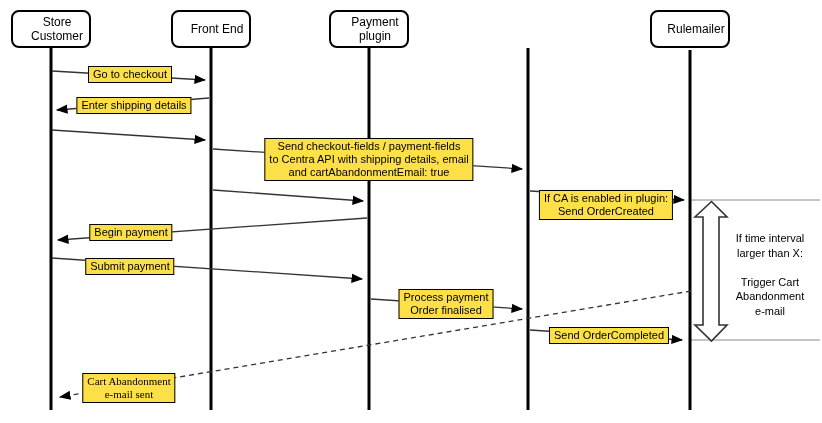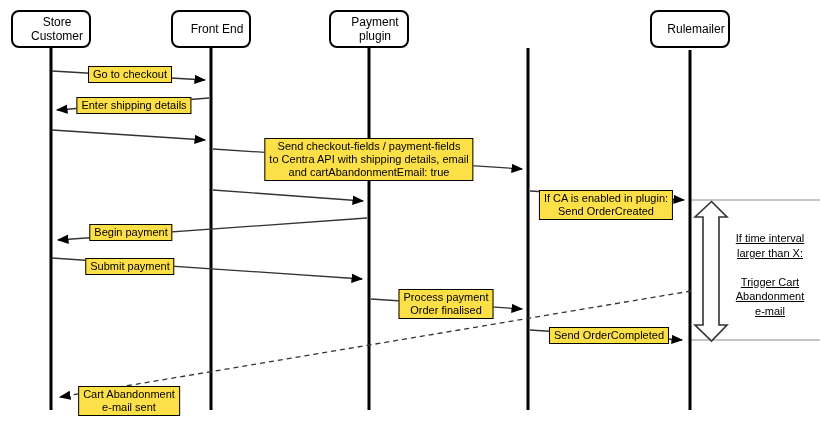--- a/index.html
+++ b/index.html
@@ -15,21 +15,21 @@
     font-size:12px;line-height:14px;white-space:pre-line;z-index:3;padding-left:12px;
   }
   .msg-label{
     position:absolute;transform:translateX(-50%);
     background:#fde047;border:1px solid #000;
     padding:1px 4px;font-size:11px;line-height:13px;
     text-align:center;white-space:pre-line;z-index:2;
   }
   .note{
     position:absolute;transform:translateX(-50%);
-    font-size:11px;line-height:14.5px;text-align:center;white-space:pre-line;z-index:2;text-decoration:underline;
+    font-size:11px;line-height:14.5px;text-align:center;white-space:pre-line;z-index:2;
   }
 </style>
 </head>
 <body>
 
 <div class="stage">
 
   <svg width="822" height="423" viewBox="0 0 822 423">
     <defs>
       <marker id="ah" viewBox="0 0 10 10" refX="9" refY="5" markerWidth="9" markerHeight="9" orient="auto-start-reverse">
@@ -73,21 +73,21 @@
   <div class="msg-label" style="left:369px;top:138px;">Send checkout-fields / payment-fields
 to Centra API with shipping details, email
 and cartAbandonmentEmail: true</div>
   <div class="msg-label" style="left:606px;top:190px;">If CA is enabled in plugin:
 Send OrderCreated</div>
   <div class="msg-label" style="left:131px;top:224px;">Begin payment</div>
   <div class="msg-label" style="left:130px;top:258px;">Submit payment</div>
   <div class="msg-label" style="left:446px;top:289px;">Process payment
 Order finalised</div>
   <div class="msg-label" style="left:609px;top:327px;">Send OrderCompleted</div>
-  <div class="msg-label" style="left:129px;top:386px;">Cart Abandonment
+  <div class="msg-label" style="left:129px;top:373px;font-family:Liberation Serif, serif;">Cart Abandonment
 e-mail sent</div>
 
   <div class="note" style="left:770px;top:231px;">If time interval
 larger than X:
 
 Trigger Cart
 Abandonment
 e-mail</div>
 
 </div>

